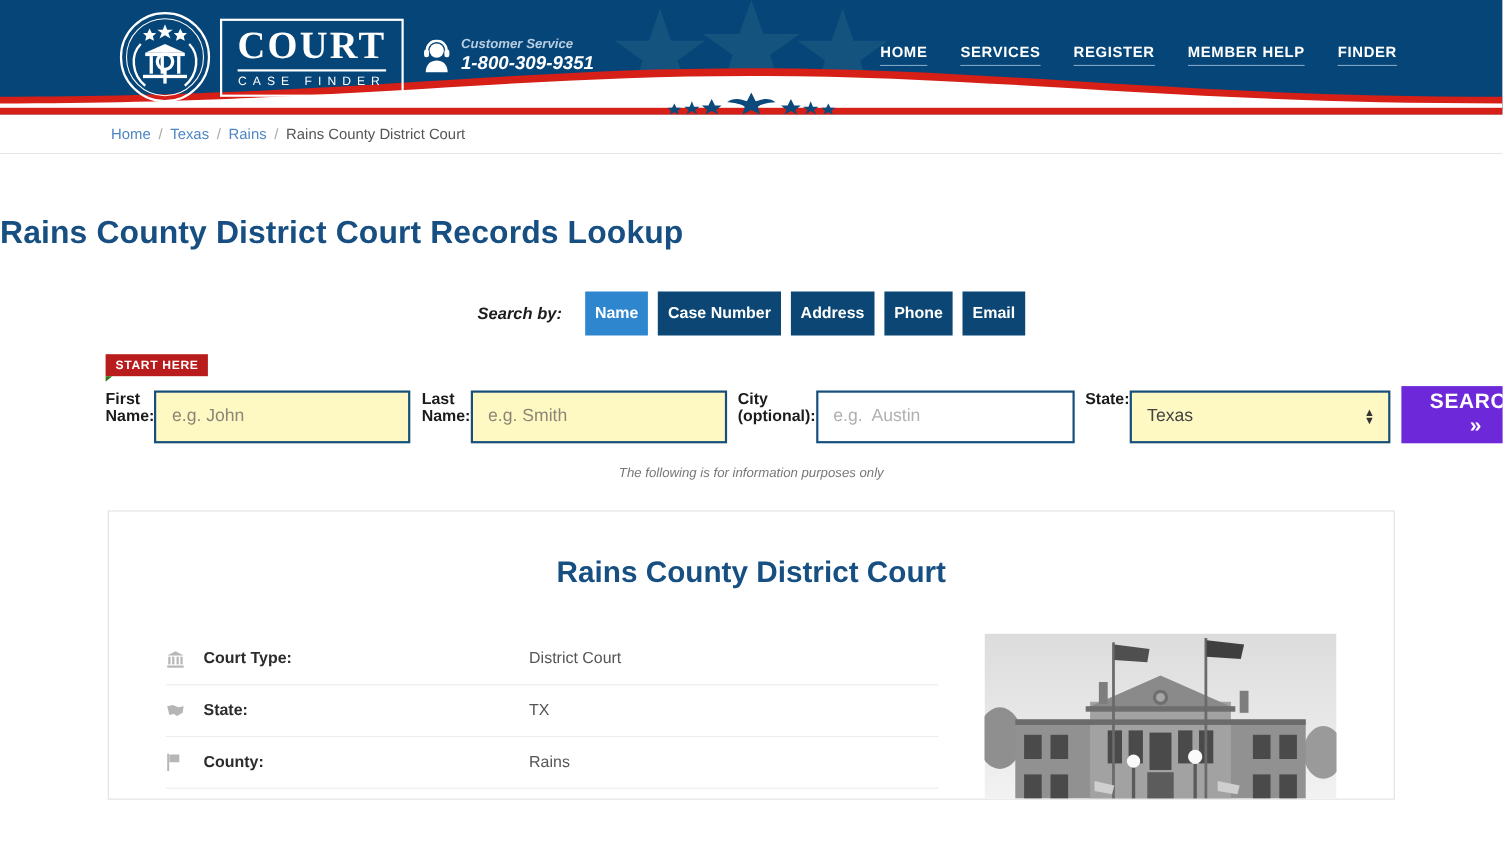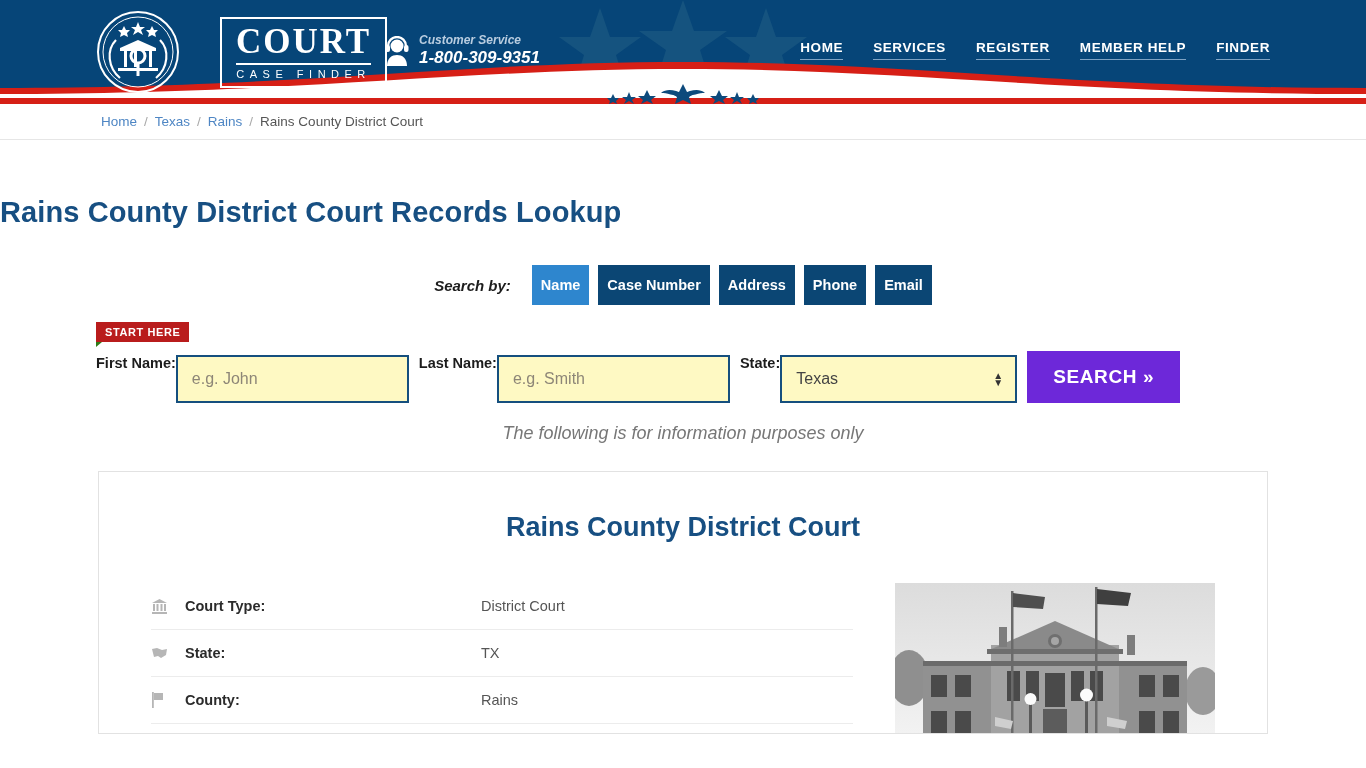--- a/index.html
+++ b/index.html
@@ -10,21 +10,21 @@
     background:#ffffff; overflow:hidden;
     -webkit-font-smoothing:antialiased;
   }
 
   
   .header { position:relative; width:1366px; height:104px; background:#064578; overflow:hidden; }
   .hdr-stars { position:absolute; left:0; top:0; width:1366px; height:104px; }
   .hdr-curve { position:absolute; left:0; bottom:0; width:1366px; height:46px; }
   .red-strip { position:absolute; left:0; top:98px; width:1366px; height:7px; background:#d61f16; z-index:3;}
 
-  .logo-wrap { position:absolute; left:96px; top:10px; display:flex; align-items:center; z-index:5;gap:32px; }
+  .logo-wrap { position:absolute; left:108px; top:10px; display:flex; align-items:center; z-index:5; }
   .seal { width:84px; height:84px; }
   .logo-box { margin-left:8px; border:2px solid #ffffff; padding:4px 14px 5px 14px; }
   .logo-court { color:#ffffff; font-family:"Liberation Serif", serif; font-size:35px; font-weight:bold;
                 letter-spacing:2px; line-height:38px; text-align:center; }
   .logo-rule { height:2px; background:#ffffff; margin:2px 0 3px 0; }
   .logo-sub { color:#ffffff; font-size:11px; letter-spacing:5.5px; text-align:center; line-height:13px; }
 
   .cs-wrap { position:absolute; left:384px; top:33px; display:flex; align-items:center; z-index:5; }
   .cs-icon { width:26px; height:30px; margin-right:9px; }
   .cs-label { color:#b9cde0; font-size:12px; font-style:italic; font-weight:bold; line-height:14px; }
@@ -65,21 +65,21 @@
                           font-family:"Liberation Sans", sans-serif; }
   .fld input::placeholder { color:#8d8677; }
   .fld input.white { background:#ffffff; }
   .fld input.white::placeholder { color:#b0b0b0; }
   .sel { position:relative; display:flex; align-items:center; }
   .sel .stepper { position:absolute; right:12px; top:50%; transform:translateY(-50%);
                   display:flex; flex-direction:column; line-height:7px; color:#333; font-size:10px; }
   .btn-search { height:52px; background:#6d28d9; color:#ffffff; border:none; font-size:19px;
                 font-weight:bold; letter-spacing:.6px; padding:0 26px; cursor:pointer;
                 font-family:"Liberation Sans", sans-serif; }
-  .disclaimer { text-align:center; color:#777777; font-size:18px; font-style:italic; margin-top:20px; }
+  .disclaimer { text-align:center; color:#777777; font-size:12px; font-style:italic; margin-top:20px; }
 
   
   .card { width:1170px; margin:27px auto 0 auto; border:1px solid #e2e2e2; background:#ffffff;
           padding:40px 52px 0 52px; }
   .card h2 { text-align:center; color:#174f82; font-size:27px; font-weight:bold; margin:0 0 40px 0; }
   .card-body { display:flex; gap:42px; }
   .rows { width:708px; }
   .row { display:flex; align-items:center; height:47px; border-bottom:1px solid #ececec; }
   .row .ico { width:34px; color:#b6b6b6; display:flex; align-items:center; justify-content:flex-start; }
   .row .k { width:296px; color:#2b2b2b; font-size:14.5px; font-weight:bold; }
@@ -198,20 +198,24 @@
   <div class="fields">
     <div class="fld">
       <label>First Name:</label>
       <input style="width: 233px;" placeholder="e.g. John">
     </div>
     <div class="fld">
       <label>Last Name:</label>
       <input style="width: 233px;" placeholder="e.g. Smith">
     </div>
     <div class="fld">
+      <label>City (optional):</label>
+      <input class="white" style="width: 235px;" placeholder="e.g.  Austin">
+    </div>
+    <div class="fld">
       <label>State:</label>
       <div class="sel" style="width:237px">
         <span>Texas</span>
         <span class="stepper">
           <span>▲</span>
             <span>▼</span>
         </span>
       </div>
     </div>
     <button class="btn-search">SEARCH »</button>

